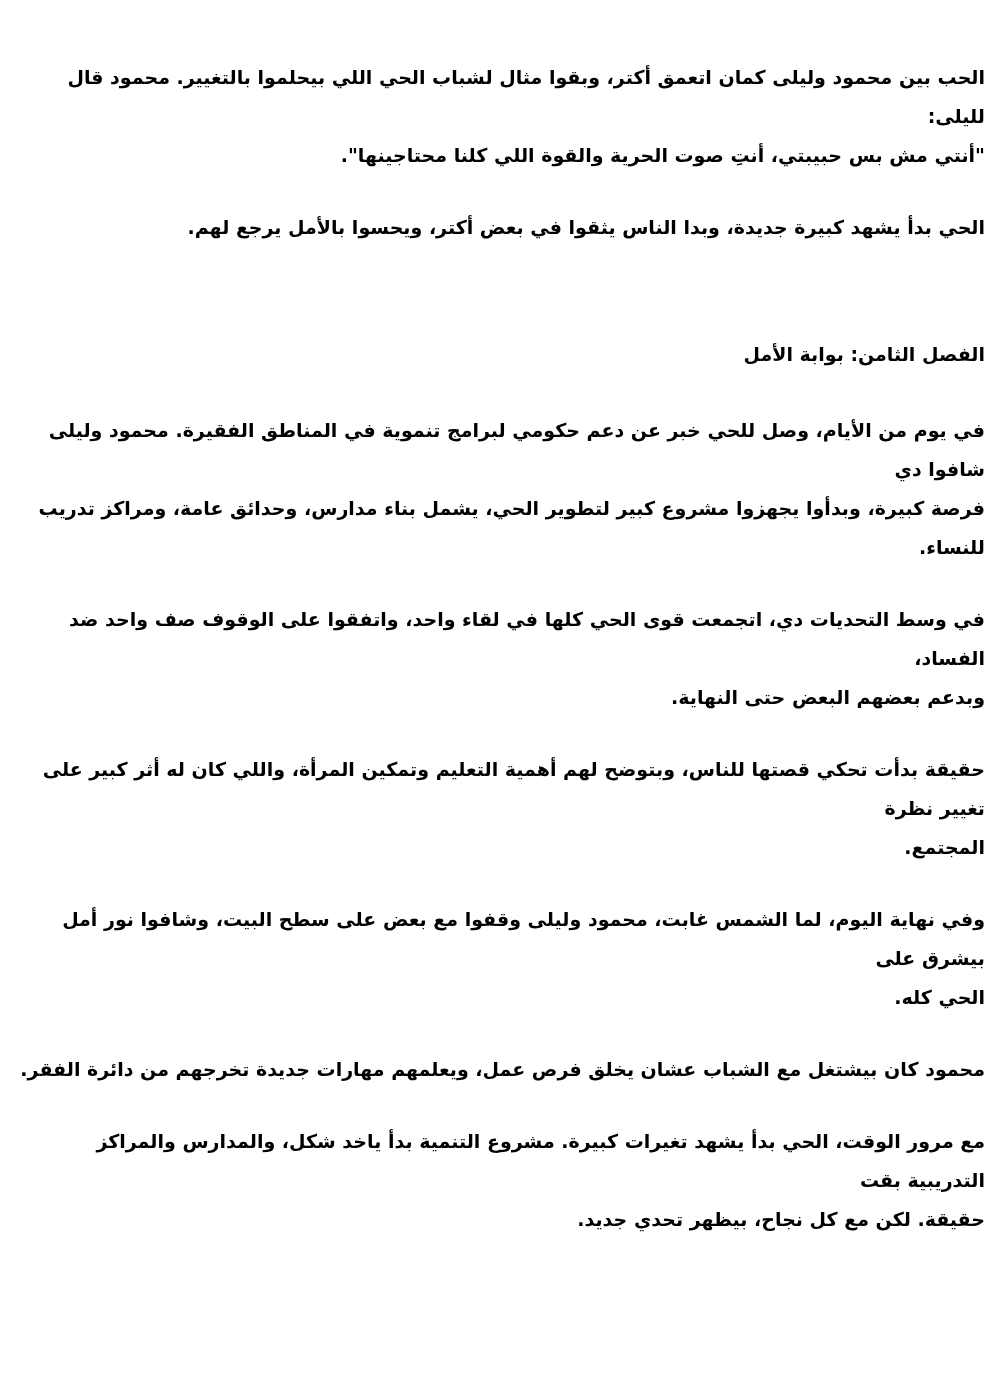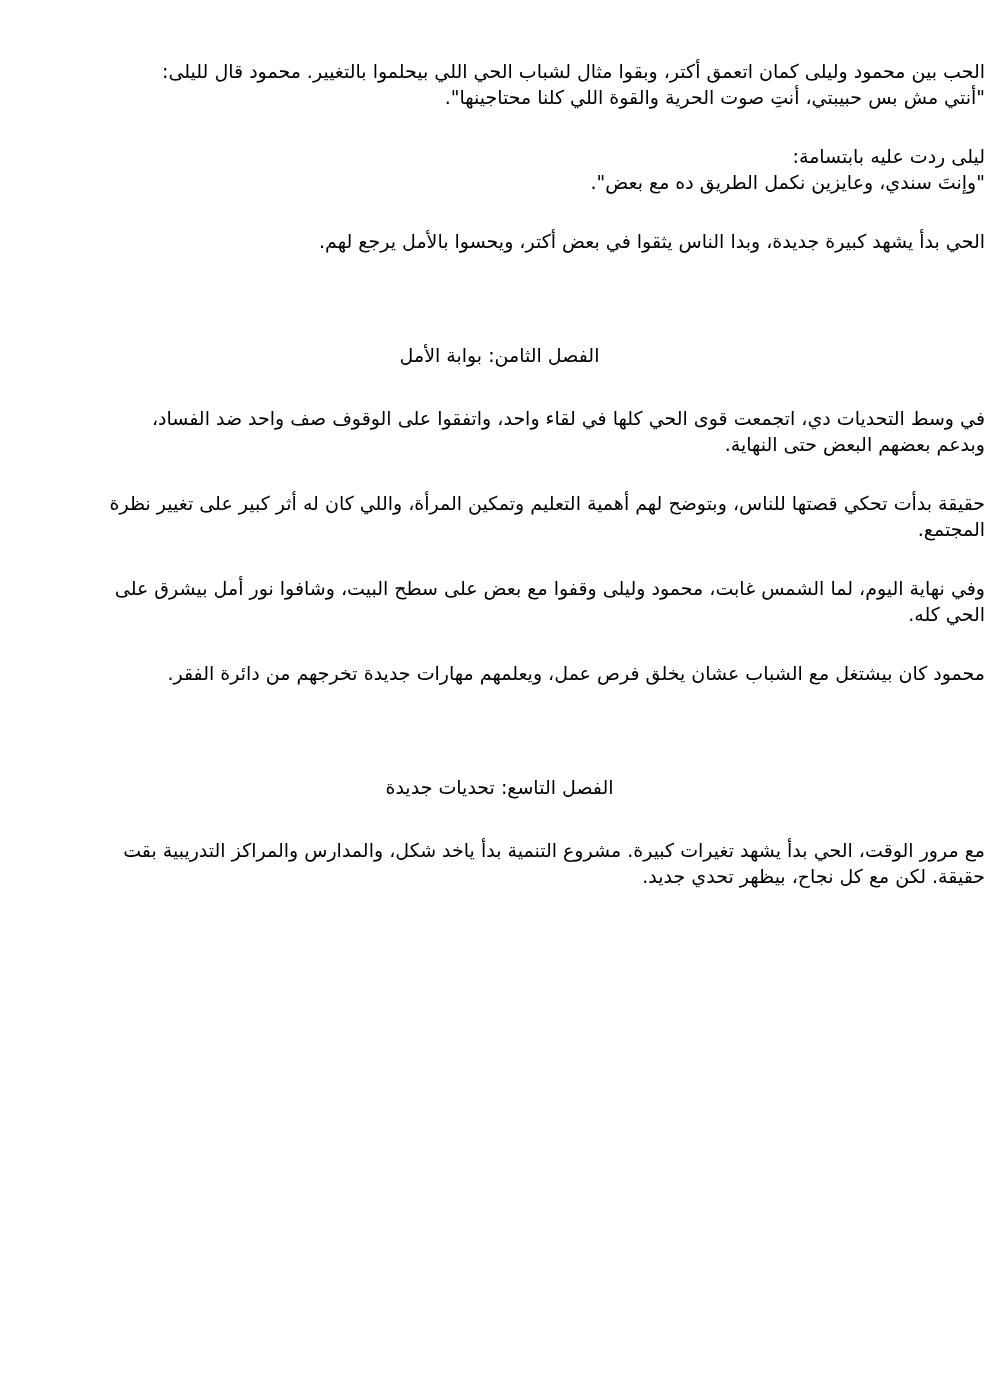--- a/index.html
+++ b/index.html
@@ -14,45 +14,44 @@
     font-family: "DejaVu Sans", sans-serif;
     font-weight: 700;
     direction: rtl;
     overflow: hidden;
   }
   .doc {
     padding: 58px 15px 40px 14px;
   }
   .doc p, .doc h2 {
     font-size: 19px;
-    line-height: 26px;
-    font-weight: 400;
+    line-height: 39px;
+    font-weight: 700;
     text-align: right;
     white-space: pre-line;
     margin: 0 0 33px 0;
   }
   .doc h2.chapter {
     margin: 88px 0 37px 0;
-    text-align: center;
   }
 </style>
 </head>
 <body>
 
 <article class="doc">
   <p>الحب بين محمود وليلى كمان اتعمق أكتر، وبقوا مثال لشباب الحي اللي بيحلموا بالتغيير. محمود قال لليلى:
 "أنتي مش بس حبيبتي، أنتِ صوت الحرية والقوة اللي كلنا محتاجينها".</p>
-  <p>ليلى ردت عليه بابتسامة:
-"وإنتَ سندي، وعايزين نكمل الطريق ده مع بعض".</p>
   <p>الحي بدأ يشهد كبيرة جديدة، وبدا الناس يثقوا في بعض أكتر، ويحسوا بالأمل يرجع لهم.</p>
   <h2 class="chapter">الفصل الثامن: بوابة الأمل</h2>
+  <p>في يوم من الأيام، وصل للحي خبر عن دعم حكومي لبرامج تنموية في المناطق الفقيرة. محمود وليلى شافوا دي
+فرصة كبيرة، وبدأوا يجهزوا مشروع كبير لتطوير الحي، يشمل بناء مدارس، وحدائق عامة، ومراكز تدريب
+للنساء.</p>
   <p>في وسط التحديات دي، اتجمعت قوى الحي كلها في لقاء واحد، واتفقوا على الوقوف صف واحد ضد الفساد،
 وبدعم بعضهم البعض حتى النهاية.</p>
   <p>حقيقة بدأت تحكي قصتها للناس، وبتوضح لهم أهمية التعليم وتمكين المرأة، واللي كان له أثر كبير على تغيير نظرة
 المجتمع.</p>
   <p>وفي نهاية اليوم، لما الشمس غابت، محمود وليلى وقفوا مع بعض على سطح البيت، وشافوا نور أمل بيشرق على
 الحي كله.</p>
   <p>محمود كان بيشتغل مع الشباب عشان يخلق فرص عمل، ويعلمهم مهارات جديدة تخرجهم من دائرة الفقر.</p>
-  <h2 class="chapter">الفصل التاسع: تحديات جديدة</h2>
   <p>مع مرور الوقت، الحي بدأ يشهد تغيرات كبيرة. مشروع التنمية بدأ ياخد شكل، والمدارس والمراكز التدريبية بقت
 حقيقة. لكن مع كل نجاح، بيظهر تحدي جديد.</p>
 
 </article>
 
 </body></html>

